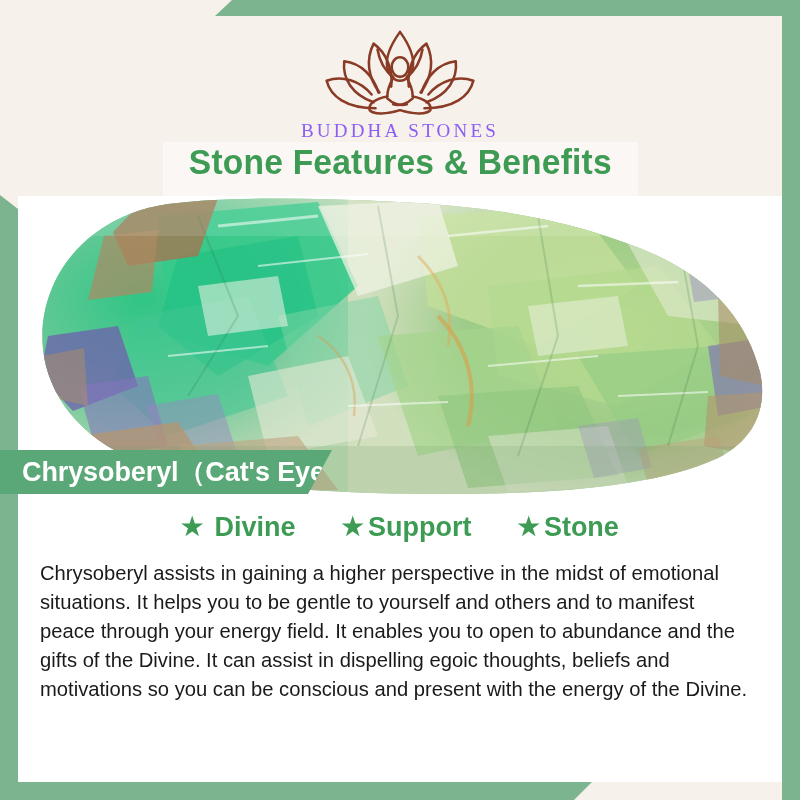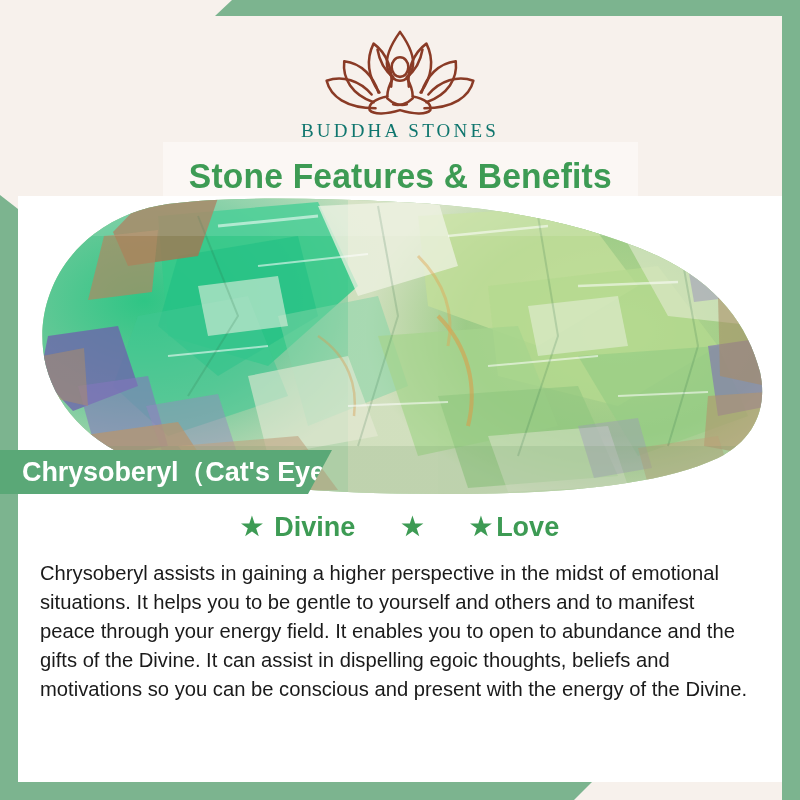--- a/index.html
+++ b/index.html
@@ -47,29 +47,29 @@
 
   .logo-wrap {
     position:absolute; left:0; top:10px; width:100%;
     display:flex; flex-direction:column; align-items:center;
   }
   .logo-mark { width:170px; height:90px; display:block; }
   .logo-text {
     margin-top:4px;
     font-family:"Liberation Serif", serif;
     font-size:19px; letter-spacing:3.2px;
-    color:#0f766e; font-weight:400;
+    color:#8b5cf6; font-weight:400;
   }
 
   
   .title-banner {
     position:absolute; left:163px; top:142px;
     width:475px; height:54px;
     background:#fbf7f4;
-    display:flex; align-items:flex-end; justify-content:center;
+    display:flex; align-items:flex-start; justify-content:center;
   }
   .title-text {
     font-family:"Liberation Sans Narrow","Liberation Sans", sans-serif;
     font-size:35px; font-weight:bold;
     color:var(--title-green);
     letter-spacing:.2px;
     transform:scaleX(.96);
     white-space:nowrap;
   }
 
@@ -281,23 +281,24 @@
 
   <div class="content">
 
     <div class="benefits">
       <div class="benefit spaced">
         <span class="star">★</span>
         <span>Divine</span>
       </div>
       <div class="benefit">
         <span class="star">★</span>
+        <span>Support</span>
       </div>
       <div class="benefit">
         <span class="star">★</span>
-        <span>Love</span>
+        <span>Stone</span>
       </div>
     </div>
 
     <p class="body-text">Chrysoberyl assists in gaining a higher perspective in the midst of emotional situations. It helps you to be gentle to yourself and others and to manifest peace through your energy field. It enables you to open to abundance and the gifts of the Divine. It can assist in dispelling egoic thoughts, beliefs and motivations so you can be conscious and present with the energy of the Divine.</p>
   </div>
 
 </div>
 
 </body></html>

